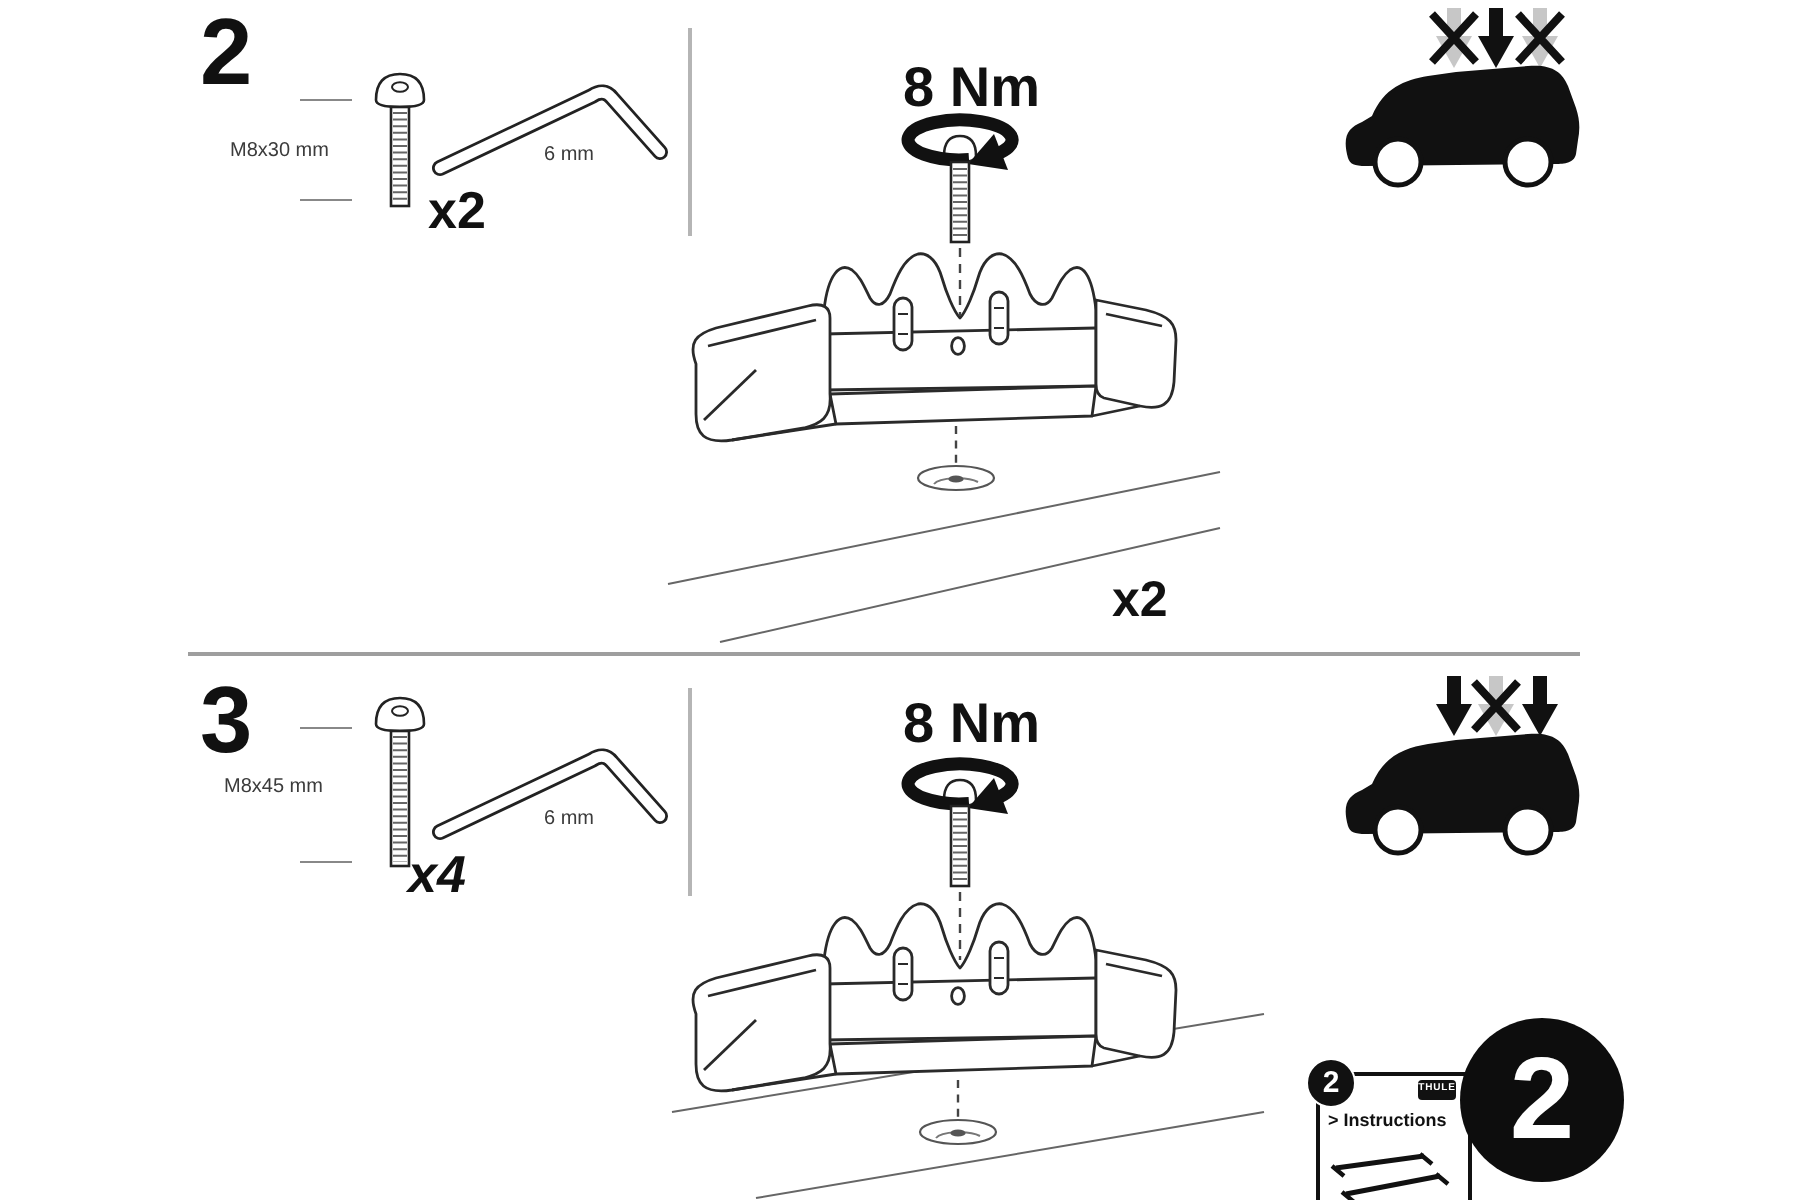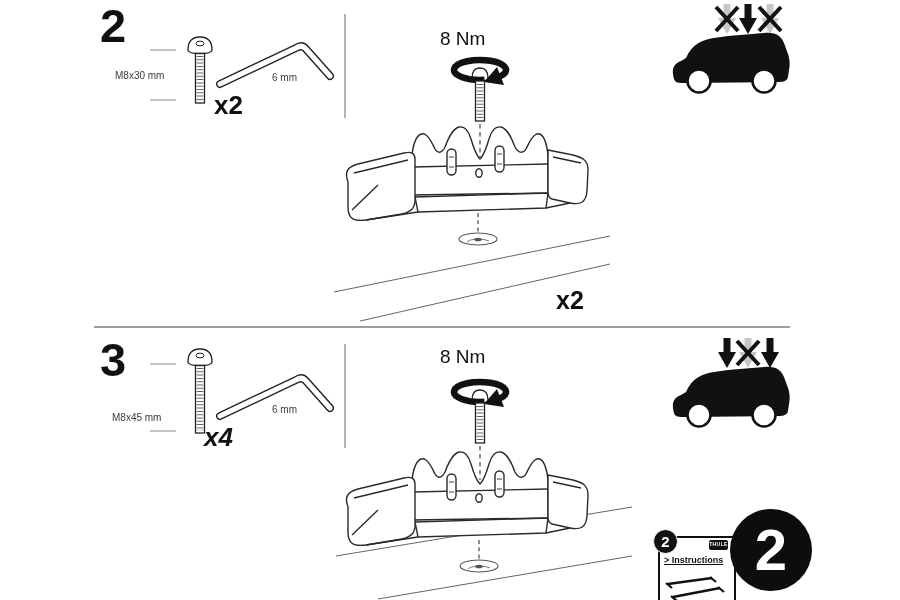--- a/index.html
+++ b/index.html
@@ -4,21 +4,21 @@
 <style>
   html,body{margin:0;padding:0;background:#e8e8e8;}
   #page{
     position:relative;width:900px;height:600px;background:#ffffff;
     overflow:hidden;font-family:"Liberation Sans",sans-serif;color:#111;
   }
   .abs{position:absolute;}
   .stepnum{font-weight:800;font-size:47px;color:#111;letter-spacing:-2px;line-height:1;}
   .plabel{font-weight:400;font-size:10px;color:#3c3c3c;white-space:nowrap;}
   .qty{font-weight:800;font-size:26px;color:#111;line-height:1;}
-  .torque{font-weight:400;font-size:19px;color:#111;text-align:left;width:80px;}
+  .torque{font-weight:700;font-size:28px;color:#111;text-align:right;width:80px;}
   .rep{font-weight:800;font-size:25px;color:#111;line-height:1;}
   .vdiv{width:2px;background:#b5b5b5;}
   .hdiv{height:2px;background:#9e9e9e;}
   
   .card{background:#fff;border:2px solid #111;}
   .badge{
     background:#111;border:1.5px solid #fff;border-radius:50%;
     color:#fff;font-weight:800;text-align:center;
   }
   .brandbox{
@@ -148,21 +148,21 @@
     <div class="abs stepnum" style="left:100px;top:8px;">3</div>
 
     <svg class="abs" style="left:148px;top:16px;" width="70" height="100" viewBox="0 0 70 100">
       <line x1="2" y1="20" x2="28" y2="20" stroke="#888" stroke-width="1"></line>
       <line x1="2" y1="87" x2="28" y2="87" stroke="#888" stroke-width="1"></line>
       <path d="M40,18 Q40,5 52,5 Q64,5 64,18 Q64,21.5 52,21.5 Q40,21.5 40,18 Z" fill="#fff" stroke="#222" stroke-width="1.3"></path>
       <ellipse cx="52" cy="11.5" rx="4" ry="2.4" fill="#fff" stroke="#222" stroke-width="1"></ellipse>
       <rect x="47.5" y="21.5" width="9" height="67.5" fill="#fff" stroke="#222" stroke-width="1.3"></rect>
       <line x1="52" y1="24" x2="52" y2="87" stroke="#666" stroke-width="7" stroke-dasharray="1 2.3"></line>
     </svg>
-    <div class="abs plabel" style="left:112px;top:60px;margin-top:24px;">M8x45 mm</div>
+    <div class="abs plabel" style="left:112px;top:60px;">M8x45 mm</div>
     <div class="abs qty" style="left:204px;top:96px;font-style:italic;">x4</div>
 
     <svg class="abs" style="left:210px;top:40px;" width="130" height="60" viewBox="0 0 130 60">
       <path d="M10,48 L86,12 Q92,8 96,13 L120,40" fill="none" stroke="#222" stroke-width="8" stroke-linecap="round" stroke-linejoin="round"></path>
       <path d="M10,48 L86,12 Q92,8 96,13 L120,40" fill="none" stroke="#fff" stroke-width="5.2" stroke-linecap="round" stroke-linejoin="round"></path>
     </svg>
     <div class="abs plabel" style="left:272px;top:76px;">6 mm</div>
 
     <div class="abs vdiv" style="left:344px;top:16px;height:104px;"></div>
 
@@ -186,21 +186,21 @@
         </g>
       <g transform="translate(102,2)">
           <use href="#arrShape" fill="#111"></use>
         </g>
       <use href="#van"></use>
     </svg>
   </div>
 
   <div class="abs card" style="left:658px;top:536px;width:74px;height:84px;">
     <div class="abs brandbox" style="left:49px;top:2px;width:19px;height:9.5px;">THULE</div>
-    <div class="abs instr" style="left:4px;top:17px;text-decoration:underline;">&gt; Instructions</div>
+    <div class="abs instr" style="left:4px;top:17px;">&gt; Instructions</div>
     <svg class="abs" style="left:4px;top:36px;" width="62" height="28" viewBox="0 0 62 28">
       <path d="M4,10 L48,4" stroke="#111" stroke-width="2.6"></path>
       <path d="M2,9 l6,5 M46,3 l6,5" stroke="#111" stroke-width="2.2"></path>
       <path d="M9,23 L56,14" stroke="#111" stroke-width="2.6"></path>
       <path d="M7,22 l6,5 M54,13 l6,5" stroke="#111" stroke-width="2.2"></path>
     </svg>
   </div>
   <div class="abs badge" style="left:653px;top:529px;width:23px;height:23px;font-size:15px;line-height:23px;">2</div>
 
   <div class="abs kitcircle" style="left:730px;top:509px;width:82px;height:82px;">2</div>

